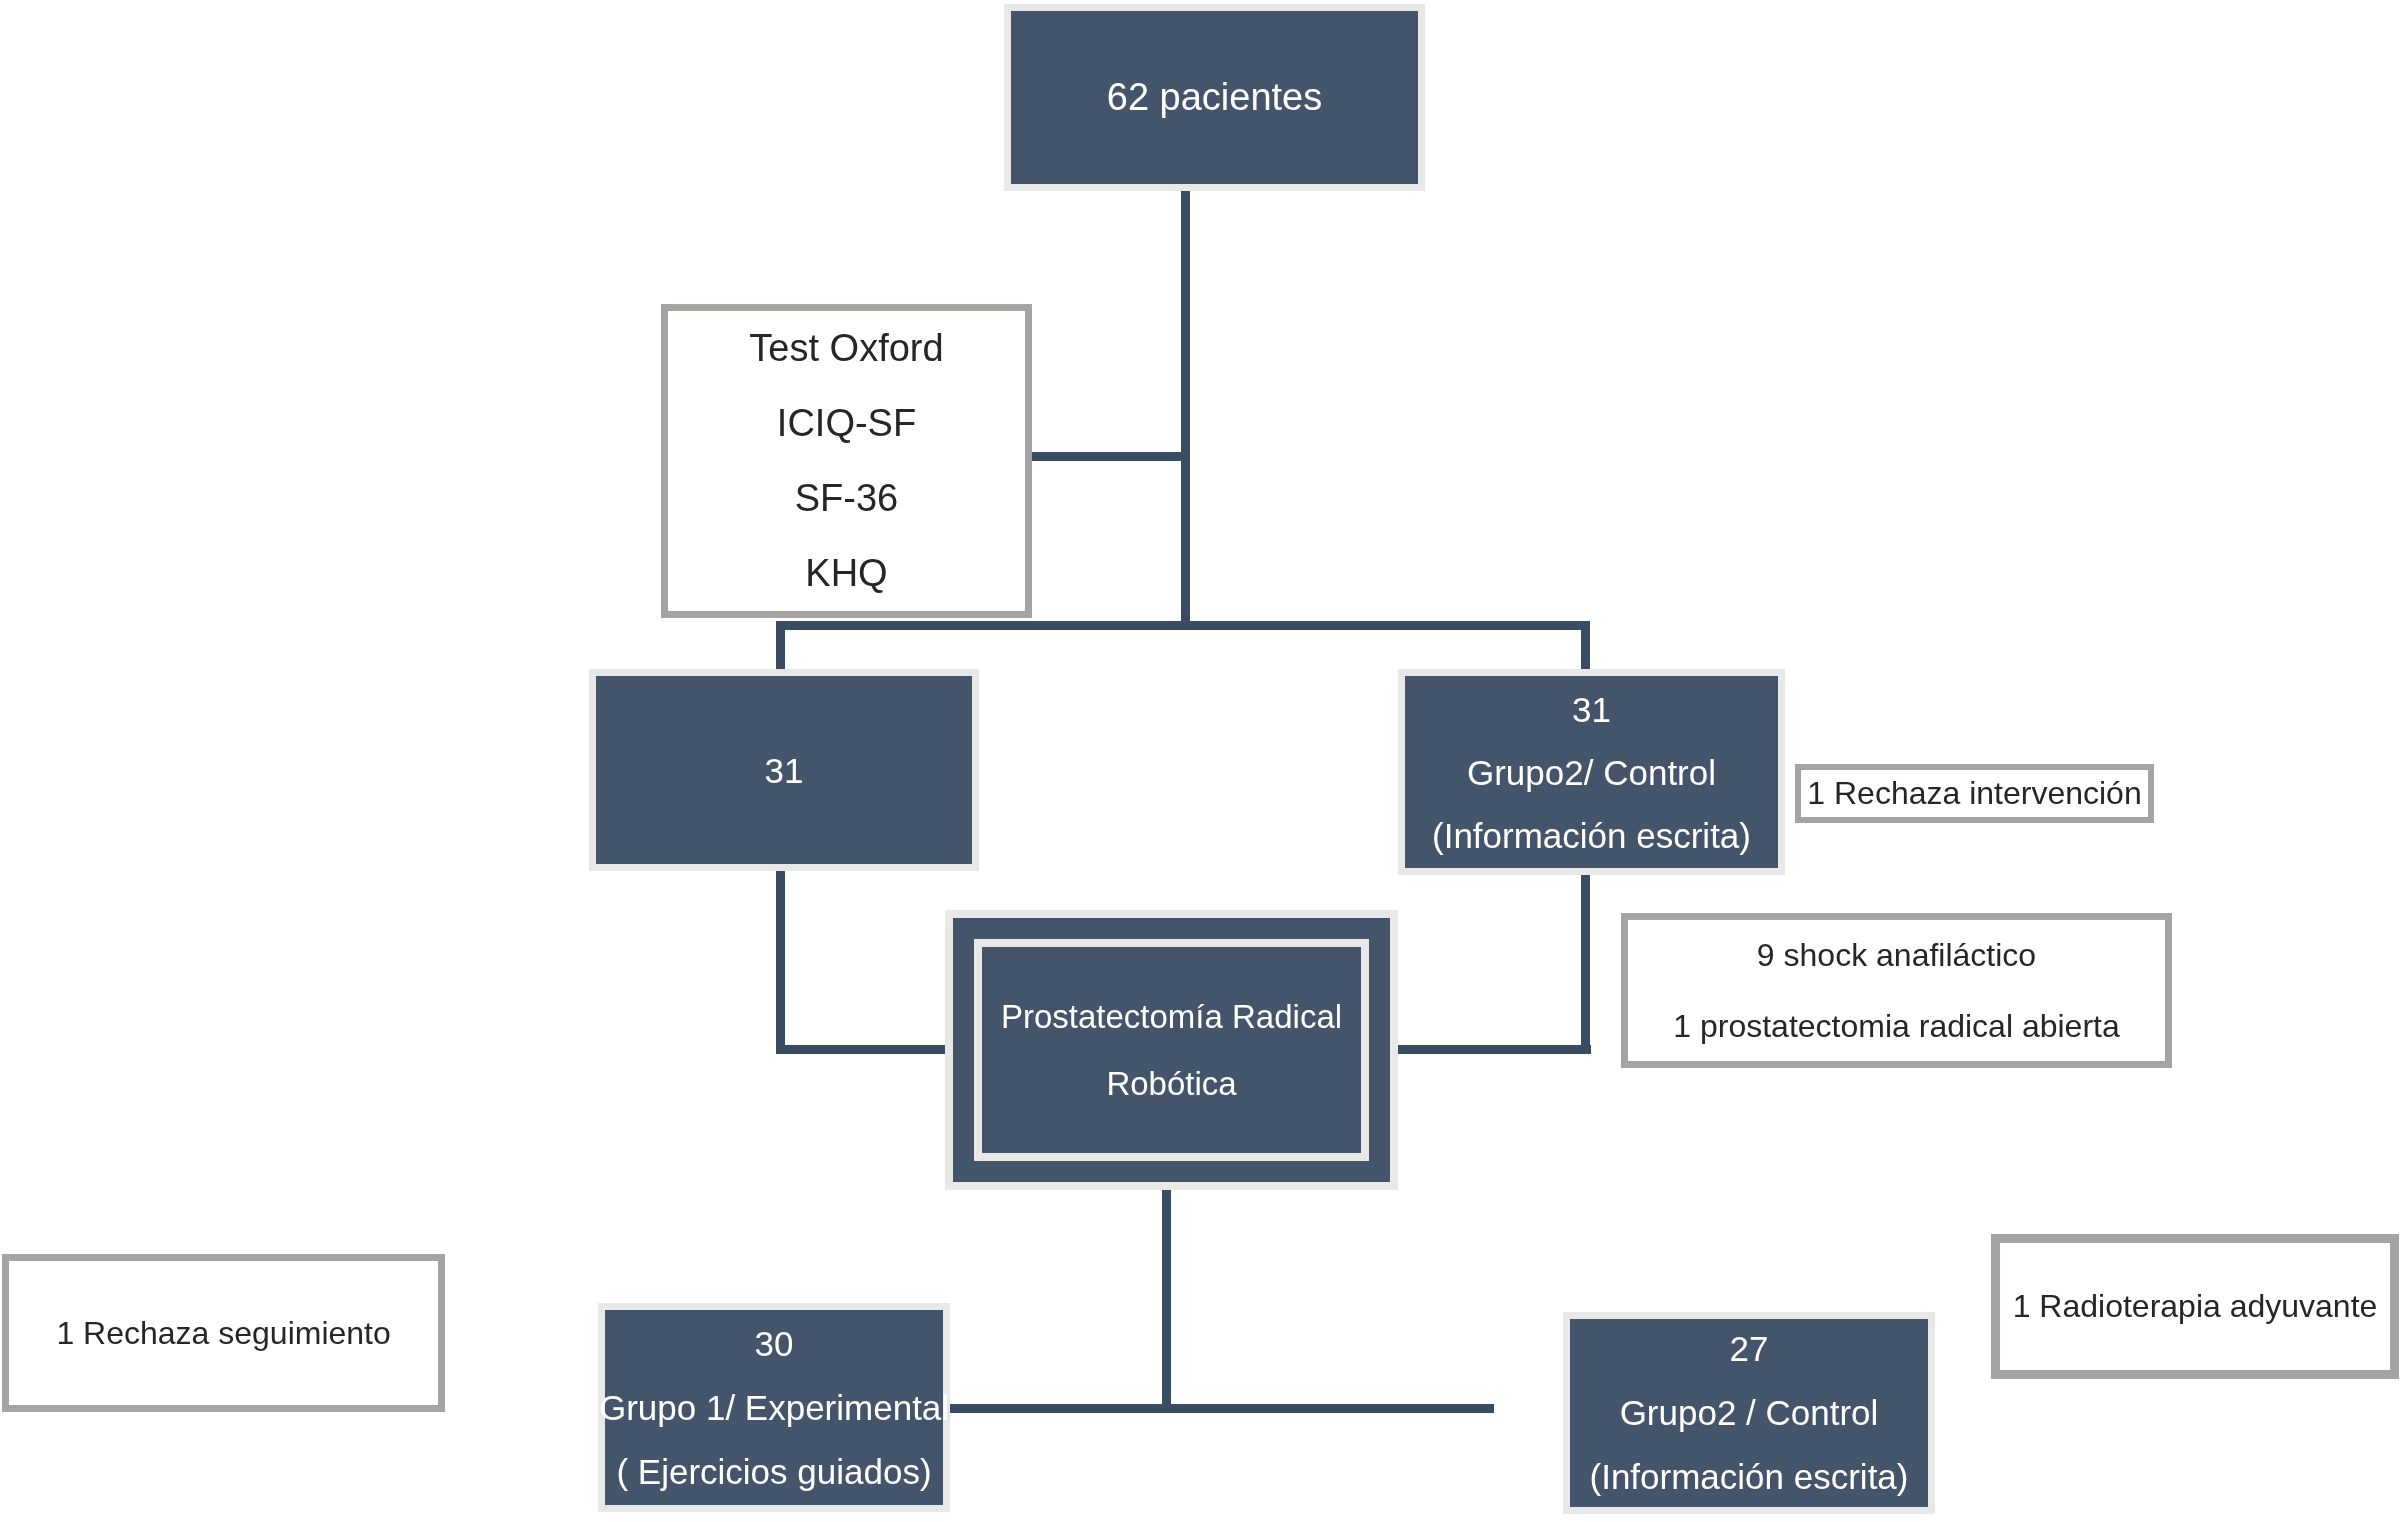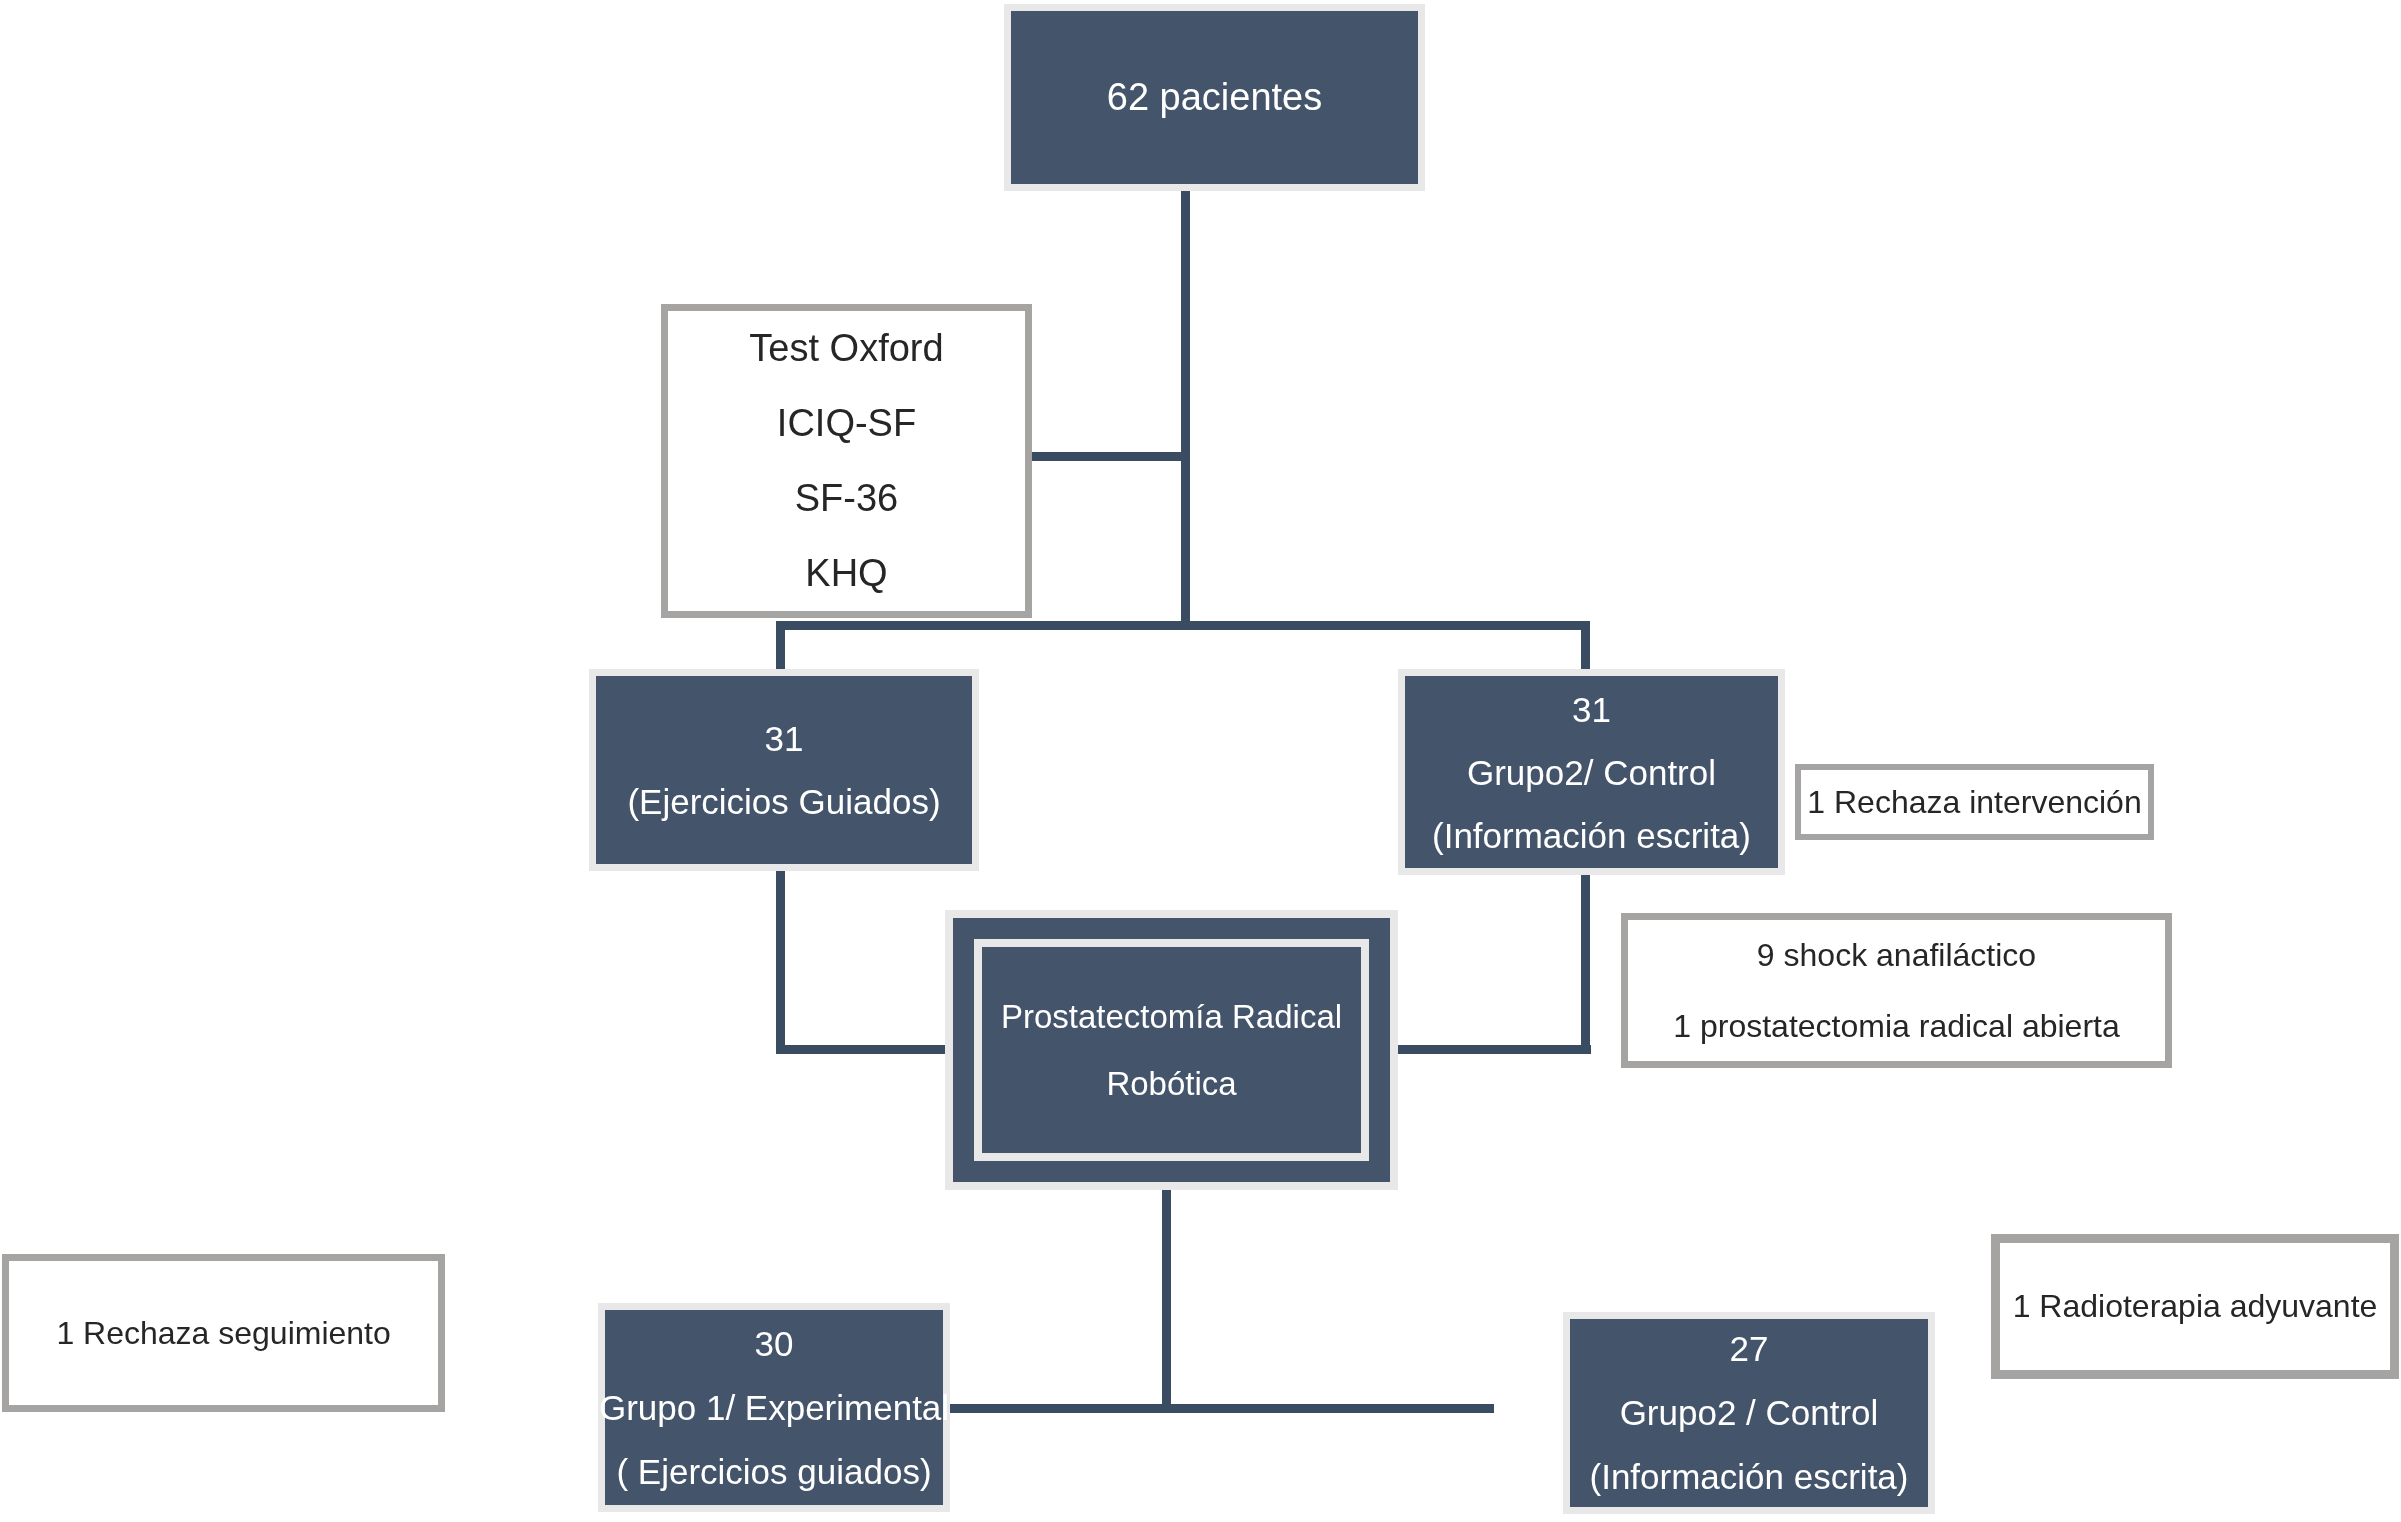--- a/index.html
+++ b/index.html
@@ -77,30 +77,29 @@
 
   <div id="box-tests" class="outline-box" style="left:661px;top:304px;width:371px;height:314px;">
     <span>Test Oxford</span>
     <span>ICIQ-SF</span>
     <span>SF-36</span>
     <span>KHQ</span>
   </div>
 
   <div id="box-g1i" class="dark-box" style="left:589px;top:669px;width:390px;height:202px;">
     <span>31</span>
-    <span>(Ejercicios Guiados)</span>
   </div>
 
   <div id="box-g2i" class="dark-box" style="left:1398px;top:669px;width:387px;height:206px;">
     <span>31</span>
     <span>Grupo2/ Control</span>
     <span>(Información escrita)</span>
   </div>
 
-  <div id="box-rechaza-int" class="outline-box" style="left:1795px;top:764px;width:359px;height:76px;border-width:6.3px;">
+  <div id="box-rechaza-int" class="outline-box" style="left:1795px;top:764px;width:359px;height:59px;border-width:6.3px;">
     <span>1 Rechaza intervención</span>
   </div>
 
   <div id="box-surgery" class="dark-box" style="left:945px;top:910px;width:453px;height:280px;">
     <div class="inner-frame"></div>
     <span>Prostatectomía Radical</span>
     <span>Robótica</span>
   </div>
 
   <div id="box-shock" class="outline-box" style="left:1621px;top:913px;width:551px;height:155px;">

